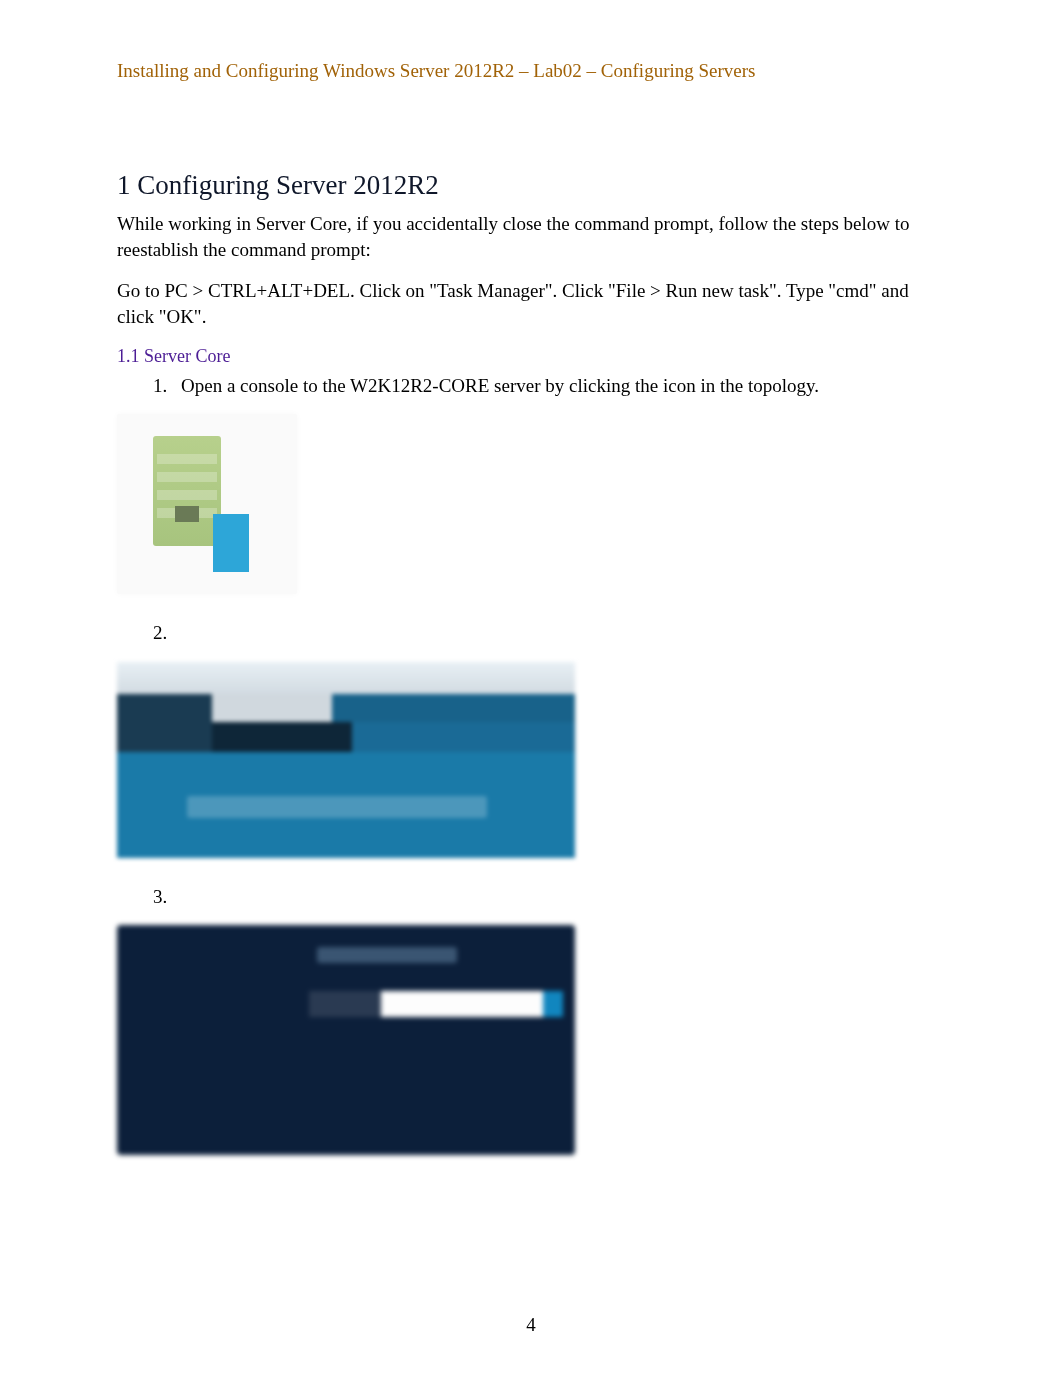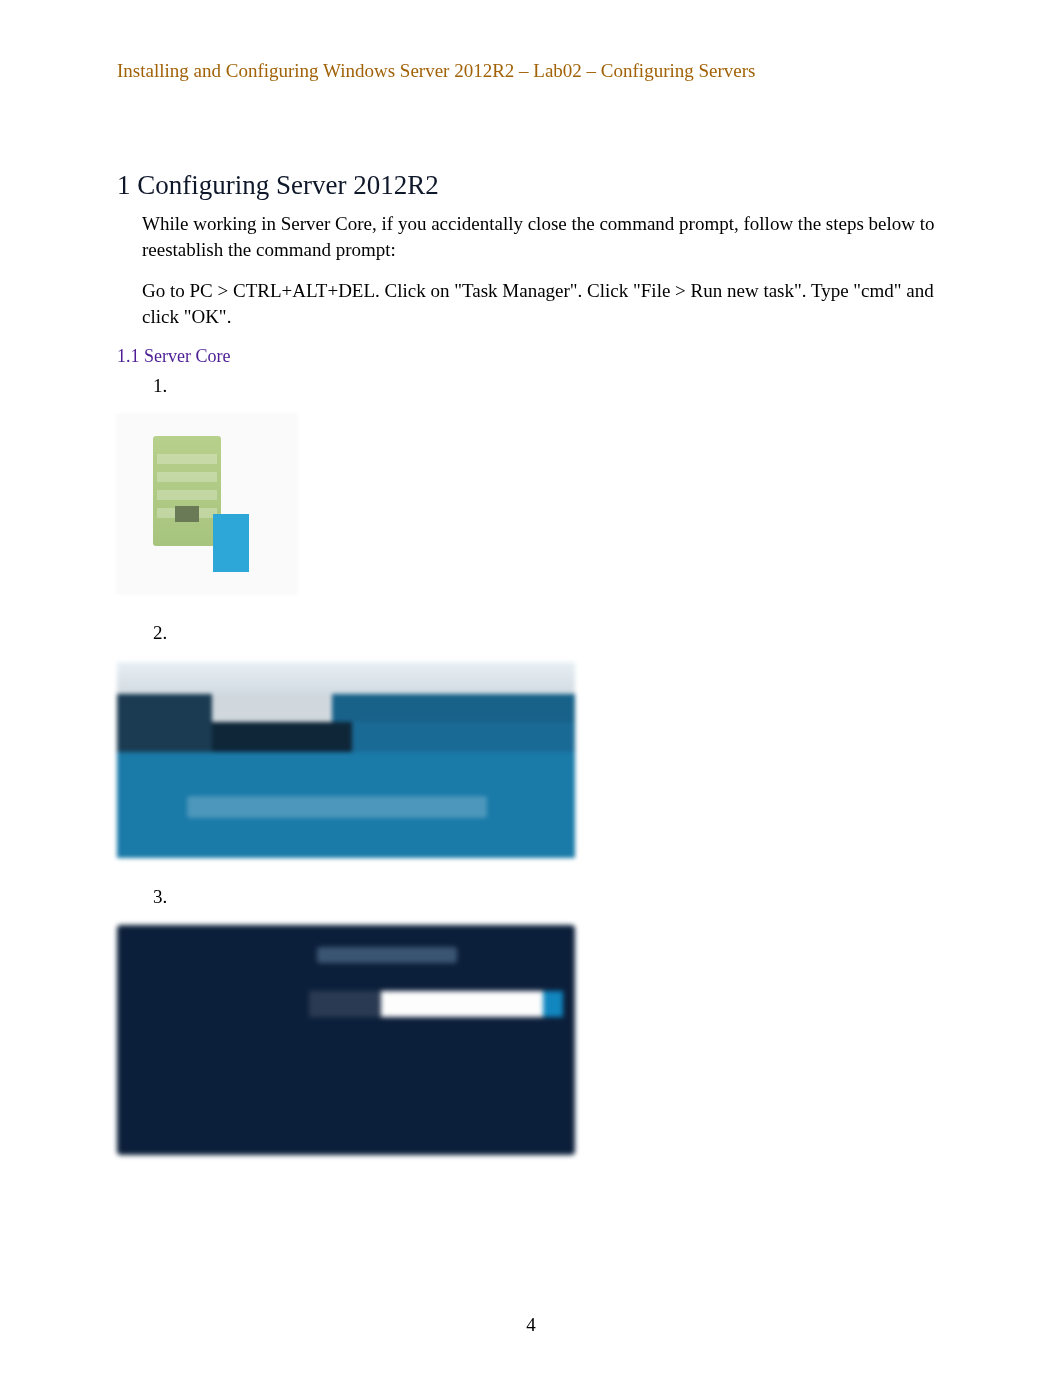--- a/index.html
+++ b/index.html
@@ -24,21 +24,20 @@
       font-size: 27px;
       color: #0f172a;
       margin-bottom: 10px;
       font-weight: normal;
     }
     .body-text {
       font-size: 19px;
       color: #000;
       line-height: 1.35;
       margin-bottom: 16px;
-      margin-left: 25px;
     }
     .h2 {
       font-size: 18px;
       color: #4c1d95;
       margin-top: 4px;
       margin-bottom: 6px;
       font-weight: normal;
     }
     .list-item {
       display: flex;
@@ -210,20 +209,21 @@
 <p class="body-text">While working in Server Core, if you accidentally close the command prompt, follow the steps below to reestablish the command prompt:</p>
 <p class="body-text">Go to PC &gt; CTRL+ALT+DEL. Click on "Task Manager". Click "File &gt; Run new task". Type "cmd" and click "OK".</p>
 
 <h2 class="h2">
   <span>1.1</span>
   <span>Server Core</span>
 </h2>
 
 <div class="list-item">
   <span class="list-num">1.</span>
+  <span>Open a console to the W2K12R2-CORE server by clicking the icon in the topology.</span>
 </div>
 
 <div class="img-placeholder img1" aria-label="topology-console-icon">
   <div class="img1-green"></div>
   <div class="img1-bar"></div>
   <div class="img1-blue"></div>
 </div>
 
 <div class="list-item">
   <span class="list-num">2.</span>

